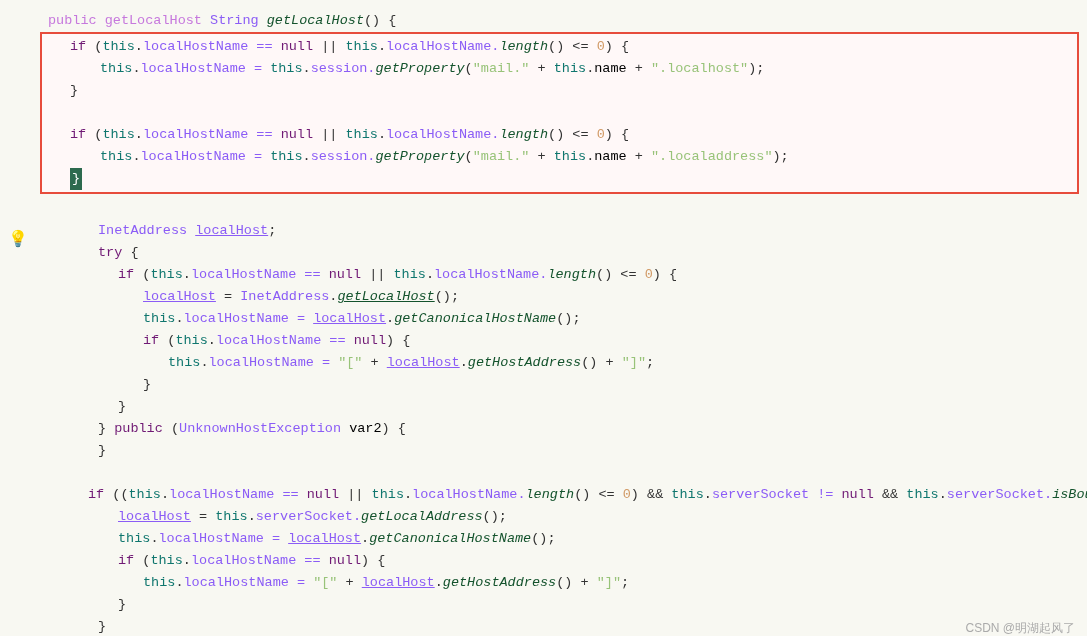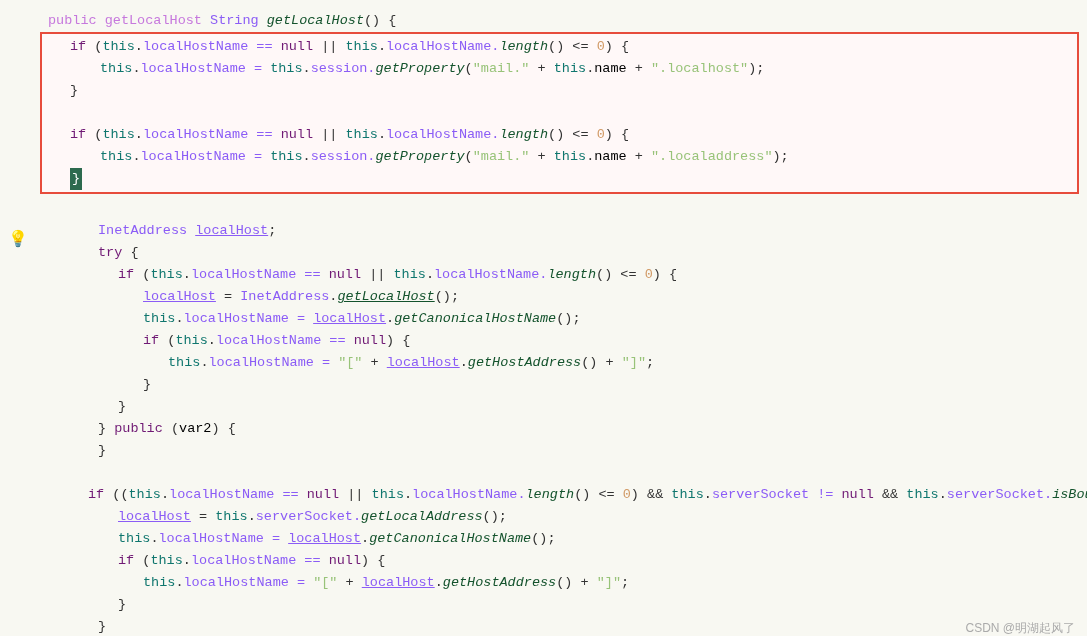--- a/index.html
+++ b/index.html
@@ -145,21 +145,21 @@
 
     <div class="code-line">
       <span style="display:inline-block;width:55px"></span><span class="punct">}</span>
     </div>
 
     <div class="code-line">
       <span style="display:inline-block;width:30px"></span><span class="punct">}</span>
     </div>
 
     <div class="code-line">
-      <span style="display:inline-block;width:10px"></span><span class="punct">} </span><span class="kw">public </span><span class="punct">(</span><span class="var">var2</span><span class="punct">) {</span>
+      <span style="display:inline-block;width:10px"></span><span class="punct">} </span><span class="kw">public </span><span class="punct">(</span><span class="type">UnknownHostException </span><span class="var">var2</span><span class="punct">) {</span>
     </div>
 
     <div class="code-line">
       <span style="display:inline-block;width:10px"></span><span class="punct">}</span>
     </div>
 
     <div class="code-line">&nbsp;</div>
 
     <div class="code-line">
       <span style="display:inline-block;width:10px"></span><span class="kw">if </span><span class="punct">((</span><span class="this-kw">this</span><span class="punct">.</span><span class="plain">localHostName == </span><span class="kw">null</span><span class="punct"> || </span><span class="this-kw">this</span><span class="punct">.</span><span class="plain">localHostName.</span><span class="method">length</span><span class="punct">() &lt;= </span><span class="num">0</span><span class="punct">) &amp;&amp; </span><span class="this-kw">this</span><span class="punct">.</span><span class="plain">serverSocket != </span><span class="kw">null</span><span class="punct"> &amp;&amp; </span><span class="this-kw">this</span><span class="punct">.</span><span class="plain">serverSocket.</span><span class="method">isBound</span>

